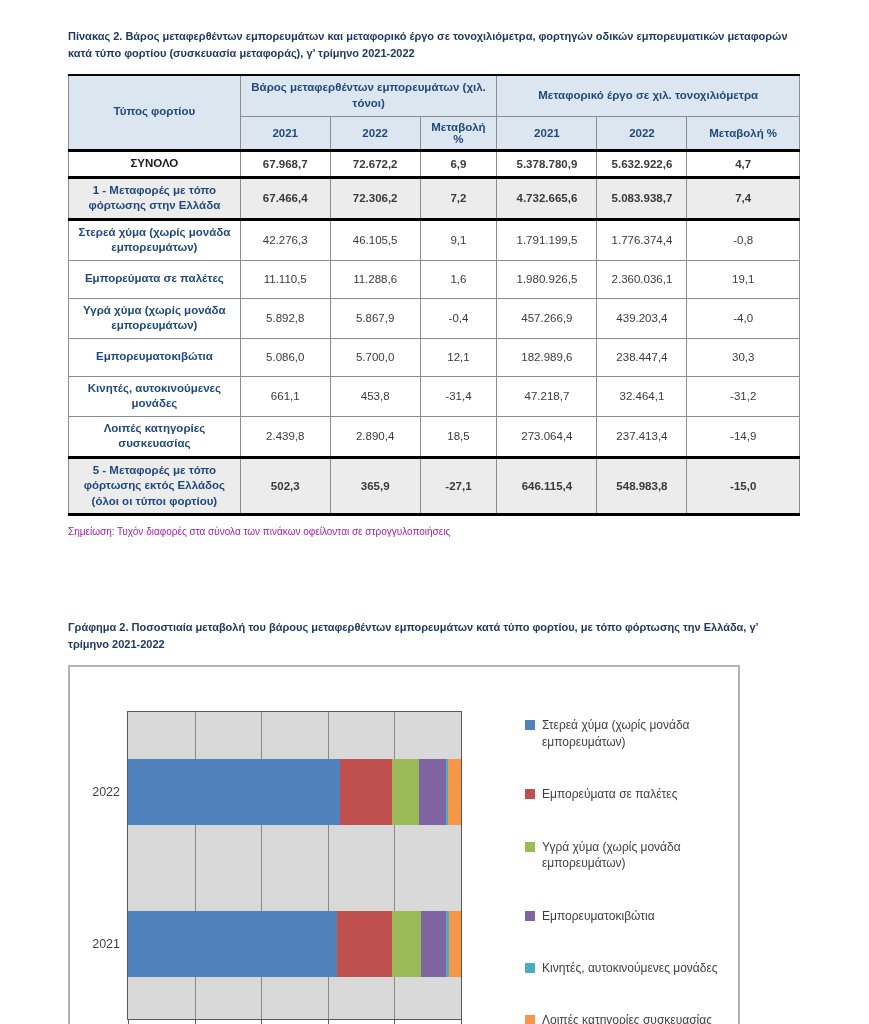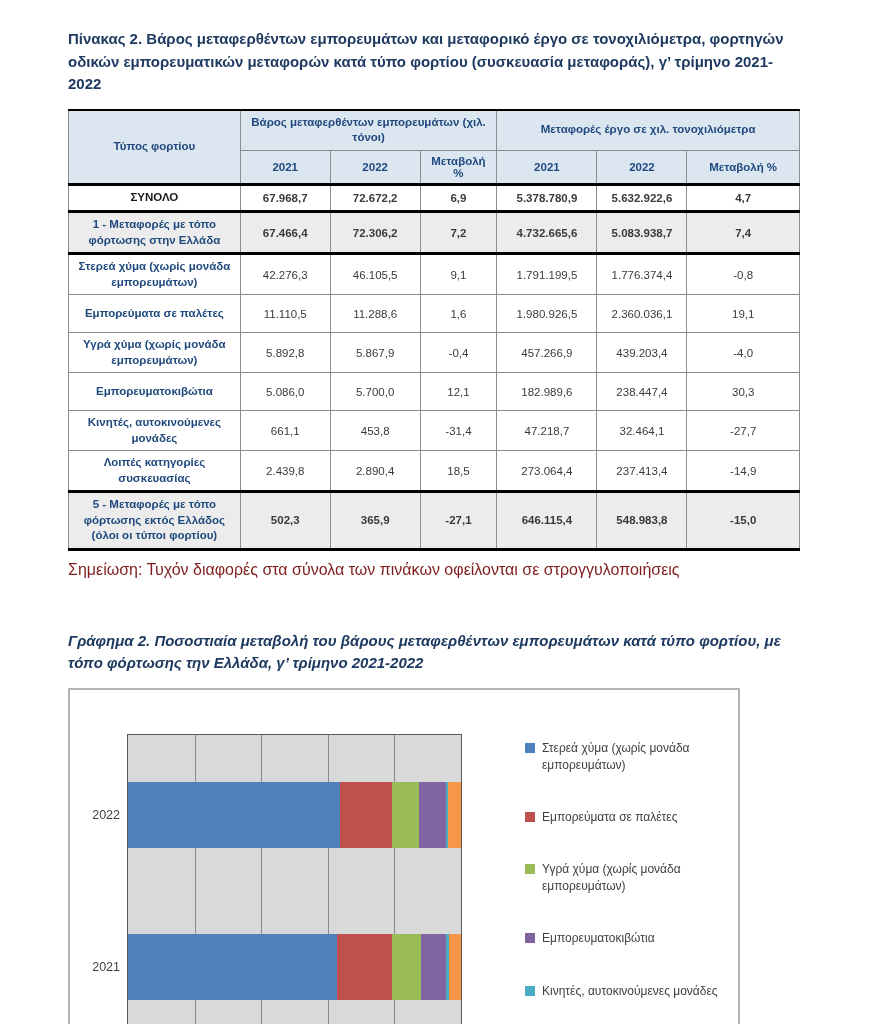--- a/index.html
+++ b/index.html
@@ -5,21 +5,21 @@
   * { margin: 0; padding: 0; box-sizing: border-box; }
   html, body { background: #ffffff; }
   body {
     width: 869px; height: 1024px;
     font-family: "Liberation Sans", "DejaVu Sans", sans-serif;
     padding: 28px 69px 0 68px;
     color: #333;
     position: relative;
   }
   .doc-title {
-    font-size: 15px; font-weight: bold; color: #1e3a60;
+    font-size: 11px; font-weight: bold; color: #1e3a60;
     line-height: 1.5; width: 732px; margin-bottom: 13px;
   }
   
   table.freight {
     width: 732px; border-collapse: collapse; table-layout: fixed;
     font-size: 11.5px;
   }
   table.freight col.c-label  { width: 23.5%; }
   table.freight col.c-n1     { width: 12.3%; }
   table.freight col.c-n2     { width: 12.3%; }
@@ -39,24 +39,24 @@
   table.freight thead tr.grp th { height: 41px; line-height: 1.35; }
   table.freight td.lbl { color: #1f497d; font-weight: bold; line-height: 1.35; }
   table.freight td.num { color: #3a3a3a; margin-top: 30px; }
   tr.row-total td { border-top: 3px solid #000; border-bottom: 3px solid #000; height: 27px; }
   tr.row-total td { font-weight: bold; color: #1a1a1a; }
   tr.row-total td.lbl { color: #1a1a1a; margin-left: 44px; }
   tr.row-section td { background: #ececec; border-top: 3px solid #000; border-bottom: 3px solid #000; font-weight: bold; }
   tr.row-section td { height: 42px; }
   tr.row-normal td { height: 38px; }
   .note {
-    margin-top: 10px; font-size: 16px; color: #7f1d1d; width: 732px;
+    margin-top: 10px; font-size: 10px; color: #a21caf; width: 732px;
   }
   
-  .chart-title { margin-top: 51px; font-style: italic; }
+  .chart-title { margin-top: 82px; }
   .chart-box {
     margin-top: 12px; width: 672px; height: 418px;
     border: 2px solid #b3b3b3; position: relative; background: #fff;
   }
   .plot {
     position: absolute; left: 57px; top: 44px; width: 335px; height: 309px;
     background: #d9d9d9; border: 1px solid #595959;
   }
   .gridline {
     position: absolute; top: 0; bottom: 0; width: 1px; background: #8a8a8a;
@@ -97,21 +97,21 @@
       <col class="c-n2">
       <col class="c-m1">
     <col class="c-n3">
       <col class="c-n4">
       <col class="c-m2">
   </colgroup>
   <thead>
     <tr class="grp">
       <th rowspan="2">Τύπος φορτίου</th>
       <th colspan="3">Βάρος μεταφερθέντων εμπορευμάτων (χιλ. τόνοι)</th>
-      <th colspan="3">Μεταφορές έργο σε χιλ. τονοχιλιόμετρα</th>
+      <th colspan="3">Μεταφορικό έργο σε χιλ. τονοχιλιόμετρα</th>
     </tr>
     <tr class="sub">
       <th>2021</th>
       <th>2022</th>
       <th>Μεταβολή %</th>
       <th>2021</th>
       <th>2022</th>
       <th>Μεταβολή %</th>
     </tr>
   </thead>
@@ -170,21 +170,21 @@
         <td class="num">238.447,4</td>
         <td class="num">30,3</td>
       </tr>
       <tr class="row-normal">
         <td class="lbl">Κινητές, αυτοκινούμενες μονάδες</td>
         <td class="num">661,1</td>
         <td class="num">453,8</td>
         <td class="num">-31,4</td>
         <td class="num">47.218,7</td>
         <td class="num">32.464,1</td>
-        <td class="num">-27,7</td>
+        <td class="num">-31,2</td>
       </tr>
       <tr class="row-normal">
         <td class="lbl">Λοιπές κατηγορίες συσκευασίας</td>
         <td class="num">2.439,8</td>
         <td class="num">2.890,4</td>
         <td class="num">18,5</td>
         <td class="num">273.064,4</td>
         <td class="num">237.413,4</td>
         <td class="num">-14,9</td>
       </tr>

